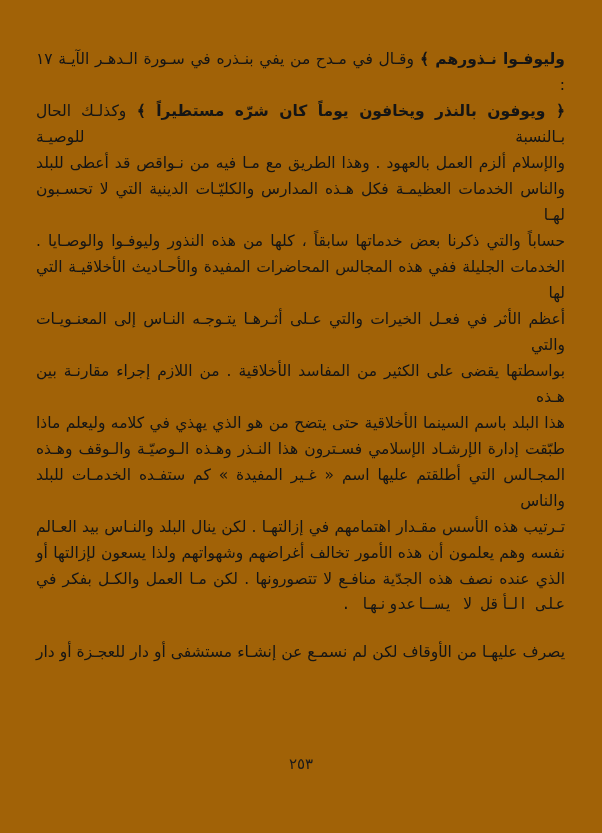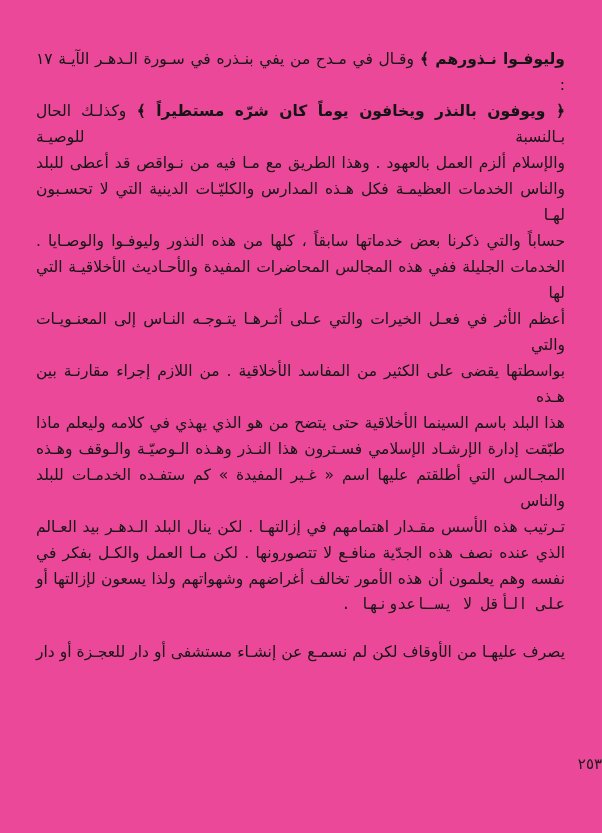--- a/index.html
+++ b/index.html
@@ -1,18 +1,18 @@
 <!DOCTYPE html>
 <html lang="ar"><head>
 <meta charset="utf-8">
 <style>
   html, body { margin: 0; padding: 0; background: #e8e8e6; }
   .page {
     width: 602px; height: 833px;
-    background: #ec4899;
+    background: #a16207;
     position: relative;
     overflow: hidden;
     font-family: "DejaVu Sans", sans-serif;
     box-shadow: 0 0 4px rgba(0,0,0,.25);
   }
   .text-block {
     position: absolute;
     top: 46px; right: 37px; left: 36px;
     direction: rtl;
     color: #151515;
@@ -25,20 +25,21 @@
     text-align: justify;
     text-align-last: justify;
     letter-spacing: 0.1px;
   }
   .line.indent { padding-right: 33px; }
   .line.last-right  { text-align-last: right; font-family: Liberation Mono, monospace; }
   .bold { font-weight: bold; }
   .page-number {
     position: absolute;
     top: 755px; left: 0; right: 0;
+    text-align: center;
     direction: rtl;
     font-size: 15px;
     color: #1a1a1a;
   }
 </style>
 </head>
 <body>
 
 <div class="page">
   <div class="text-block">
@@ -47,23 +48,23 @@
         <div class="line"><span class="bold">﴿ ويوفون بالنذر ويخافون يوماً كان شرّه مستطيراً ﴾ </span><span>وكذلـك الحال بـالنسبة للوصيـة</span></div>
         <div class="line"><span>والإسلام ألزم العمل بالعهود . وهذا الطريق مع مـا فيه من نـواقص قد أعطى للبلد</span></div>
         <div class="line"><span>والناس الخدمات العظيمـة فكل هـذه المدارس والكليّـات الدينية التي لا تحسـبون لهـا</span></div>
         <div class="line"><span>حساباً والتي ذكرنا بعض خدماتها سابقاً ، كلها من هذه النذور وليوفـوا والوصـايا .</span></div>
         <div class="line"><span>الخدمات الجليلة ففي هذه المجالس المحاضرات المفيدة والأحـاديث الأخلاقيـة التي لها</span></div>
         <div class="line"><span>أعظم الأثر في فعـل الخيرات والتي عـلى أثـرهـا يتـوجـه النـاس إلى المعنـويـات والتي</span></div>
         <div class="line"><span>بواسطتها يقضى على الكثير من المفاسد الأخلاقية . من اللازم إجراء مقارنـة بين هـذه</span></div>
         <div class="line"><span>هذا البلد باسم السينما الأخلاقية حتى يتضح من هو الذي يهذي في كلامه وليعلم ماذا</span></div>
         <div class="line"><span>طبّقت إدارة الإرشـاد الإسلامي فسـترون هذا النـذر وهـذه الـوصيّـة والـوقف وهـذه</span></div>
         <div class="line"><span>المجـالس التي أطلقتم عليها اسم « غـير المفيدة » كم ستفـده الخدمـات للبلد والناس</span></div>
-        <div class="line"><span>تـرتيب هذه الأسس مقـدار اهتمامهم في إزالتهـا . لكن ينال البلد الـدهـر بيد العـالم</span></div>
+        <div class="line"><span>تـرتيب هذه الأسس مقـدار اهتمامهم في إزالتهـا . لكن ينال البلد والنـاس بيد العـالم</span></div>
+        <div class="line"><span>نفسه وهم يعلمون أن هذه الأمور تخالف أغراضهم وشهواتهم ولذا يسعون لإزالتها أو</span></div>
         <div class="line"><span>الذي عنده نصف هذه الجدّية منافـع لا تتصورونها . لكن مـا العمل والكـل بفكر في</span></div>
-        <div class="line"><span>نفسه وهم يعلمون أن هذه الأمور تخالف أغراضهم وشهواتهم ولذا يسعون لإزالتها أو</span></div>
         <div class="line last-right"><span>على الأقل لا يسـاعدونها .</span></div>
       </div>
       <div class="para">
         <div class="line"><span>يصرف عليهـا من الأوقاف لكن لم نسمـع عن إنشـاء مستشفى أو دار للعجـزة أو دار</span></div>
       </div>
     </div>
   <div class="page-number">٢٥٣</div>
 </div>
 
 </body></html>

